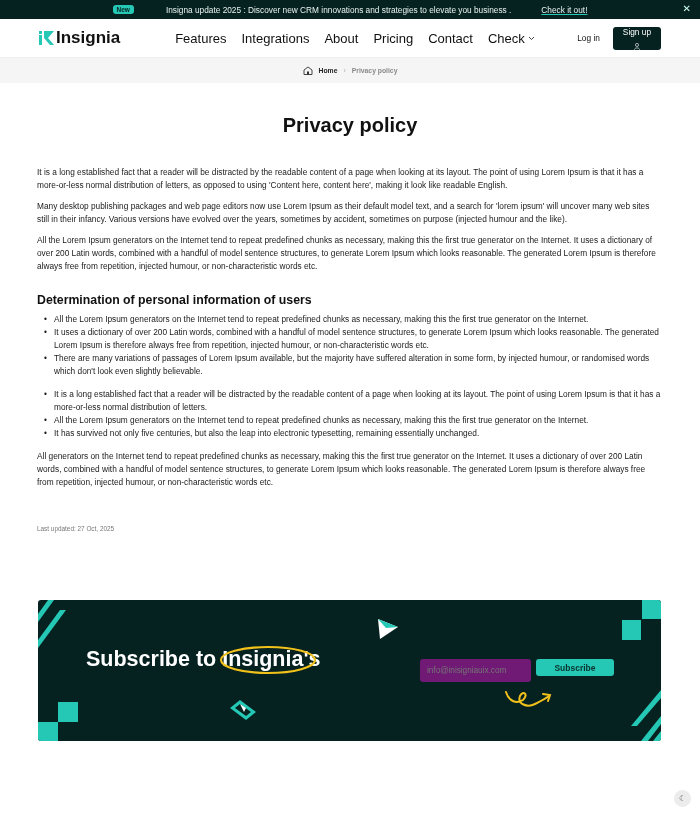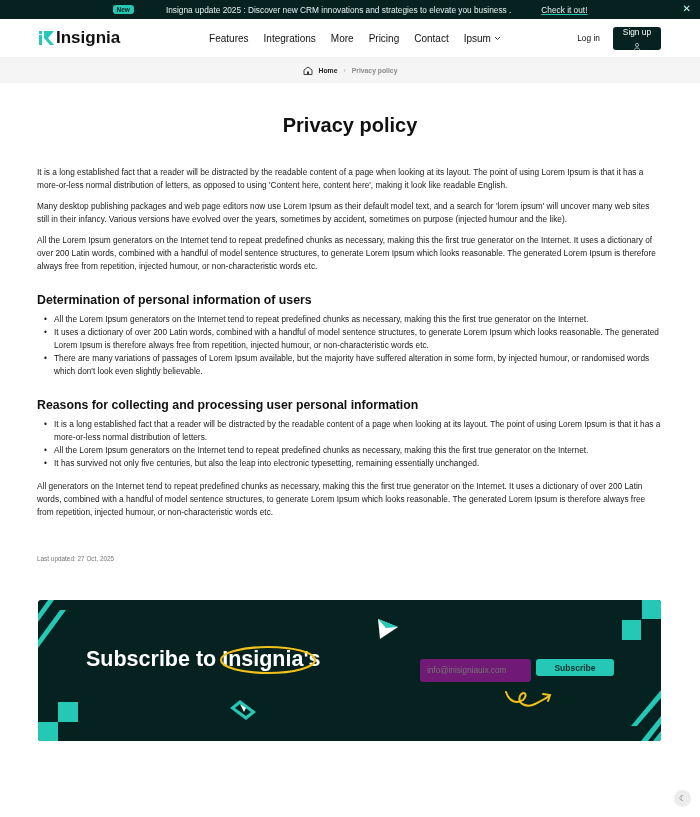--- a/index.html
+++ b/index.html
@@ -8,21 +8,21 @@
 
   .announce { height: 19px; background: #062220; color: #e8f3f1; display: flex; align-items: center; justify-content: center; font-size: 8.3px; position: relative; gap: 27px; }
   .announce .badge { background: #25c7b5; color: #062220; font-size: 6.5px; font-weight: bold; padding: 1px 4px; border-radius: 3px; margin-right: 5px; }
   .announce .link { color: #e8f3f1; text-decoration: underline; text-decoration-color: #25c7b5; margin-left: 3px; }
   .announce .close { position: absolute; right: 9px; top: 3px; font-size: 10px; color: #cfe; cursor: pointer; }
 
   .nav { height: 39px; display: flex; align-items: center; padding: 0 39px; border-bottom: 1px solid #f0f0f0; }
   .logo { display: flex; align-items: center; font-weight: bold; font-size: 17px; color: #111; width: 170px; }
   .logo svg { margin-right: 2px; }
   .menu { display: flex; gap: 0; flex: 1; justify-content: center; margin-left: 10px; }
-  .menu a { font-size: 10px; color: #111; text-decoration: none; padding: 0 7.5px; }
+  .menu a { font-size: 13px; color: #111; text-decoration: none; padding: 0 7.5px; }
   .menu .more { display: inline-flex; align-items: center; gap: 3px; }
   .actions { display: flex; align-items: center; gap: 0; width: 170px; justify-content: flex-end; }
   .login { font-size: 8.3px; color: #111; margin-right: 13px; }
   .signup { background: #062220; color: #fff; font-size: 8.3px; padding: 0 10px; height: 23px; border-radius: 3px; display: flex; align-items: center; gap: 6px; flex-direction: column; }
 
   .crumbs { height: 25px; background: #f5f5f5; display: flex; align-items: center; justify-content: center; font-size: 6.8px; gap: 6px; }
   .crumbs .home { font-weight: bold; color: #222; }
   .crumbs .sep { color: #aaa; }
   .crumbs .cur { color: #8a8a8a; font-weight: bold; }
 
@@ -61,25 +61,25 @@
     <svg width="15" height="14" viewBox="0 0 15 14">
       <rect x="0" y="4" width="3" height="10" fill="#25c7b5"></rect>
       <rect x="0" y="0" width="3" height="3" fill="#25c7b5"></rect>
       <path d="M5 0 H15 L9 7 L15 14 H11 L5 7 Z" fill="#25c7b5"></path>
     </svg>
     <span>Insignia</span>
   </div>
   <div class="menu">
     <a>Features</a>
     <a>Integrations</a>
-    <a>More</a>
+    <a>About</a>
     <a>Pricing</a>
     <a>Contact</a>
     <a class="more">
-      <span>Ipsum</span>
+      <span>Check</span>
       <svg width="7" height="5" viewBox="0 0 7 5">
           <path d="M1 1 L3.5 3.5 L6 1" stroke="#333" stroke-width="0.9" fill="none"></path>
         </svg>
     </a>
   </div>
   <div class="actions">
     <a class="login">Log in</a>
     <a class="signup">
       <span>Sign up</span>
       <svg width="8" height="9" viewBox="0 0 8 9">
@@ -107,21 +107,20 @@
   <p>Many desktop publishing packages and web page editors now use Lorem Ipsum as their default model text, and a search for 'lorem ipsum' will uncover many web sites still in their infancy. Various versions have evolved over the years, sometimes by accident, sometimes on purpose (injected humour and the like).</p>
   <p>All the Lorem Ipsum generators on the Internet tend to repeat predefined chunks as necessary, making this the first true generator on the Internet. It uses a dictionary of over 200 Latin words, combined with a handful of model sentence structures, to generate Lorem Ipsum which looks reasonable. The generated Lorem Ipsum is therefore always free from repetition, injected humour, or non-characteristic words etc.</p>
 
   <h2>Determination of personal information of users</h2>
   <ul>
     <li>All the Lorem Ipsum generators on the Internet tend to repeat predefined chunks as necessary, making this the first true generator on the Internet.</li>
     <li>It uses a dictionary of over 200 Latin words, combined with a handful of model sentence structures, to generate Lorem Ipsum which looks reasonable. The generated Lorem Ipsum is therefore always free from repetition, injected humour, or non-characteristic words etc.</li>
     <li>There are many variations of passages of Lorem Ipsum available, but the majority have suffered alteration in some form, by injected humour, or randomised words which don't look even slightly believable.</li>
   </ul>
 
-  <h2>Reasons for collecting and processing user personal information</h2>
   <ul>
     <li>It is a long established fact that a reader will be distracted by the readable content of a page when looking at its layout. The point of using Lorem Ipsum is that it has a more-or-less normal distribution of letters.</li>
     <li>All the Lorem Ipsum generators on the Internet tend to repeat predefined chunks as necessary, making this the first true generator on the Internet.</li>
     <li>It has survived not only five centuries, but also the leap into electronic typesetting, remaining essentially unchanged.</li>
   </ul>
   <p>All generators on the Internet tend to repeat predefined chunks as necessary, making this the first true generator on the Internet. It uses a dictionary of over 200 Latin words, combined with a handful of model sentence structures, to generate Lorem Ipsum which looks reasonable. The generated Lorem Ipsum is therefore always free from repetition, injected humour, or non-characteristic words etc.</p>
 
   <div class="updated">Last updated: 27 Oct, 2025</div>
 </div>
 

